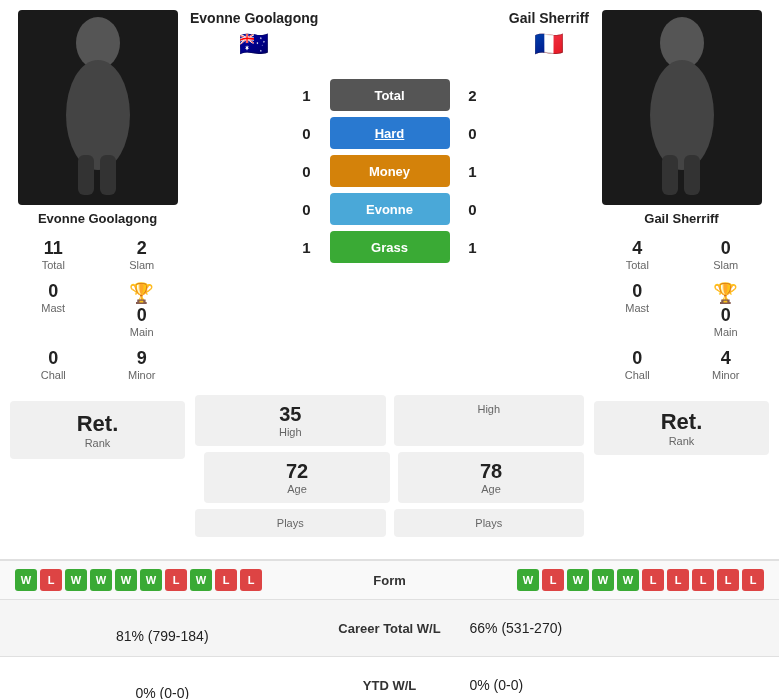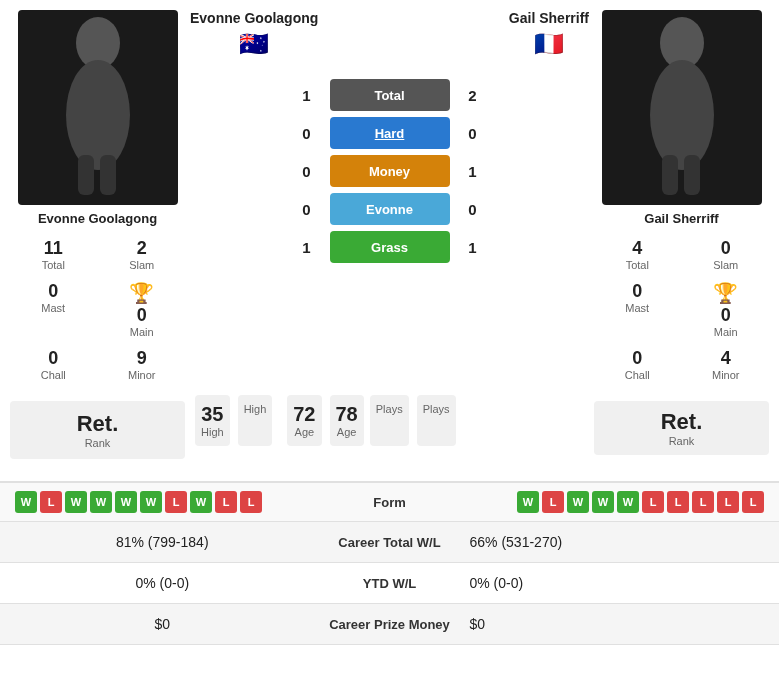--- a/index.html
+++ b/index.html
@@ -208,20 +208,21 @@
     }
     .stat-row:nth-child(odd) {
       background: #fff;
     }
 
     .stat-row-left {
       flex: 1;
       text-align: center;
       font-size: 14px;
       color: #222;
+      margin-top: 16px;
     }
 
     .stat-row-center {
       width: 160px;
       text-align: center;
       font-weight: bold;
       font-size: 13px;
       color: #333;
       flex-shrink: 0;
     }
@@ -445,21 +446,21 @@
 
   <div style="display:flex; gap:10px; margin-top:10px; align-items:flex-start;">
 
     <div style="width:175px; flex-shrink:0;">
       <div class="rank-card">
         <div class="rank-value">Ret.</div>
         <div class="rank-label">Rank</div>
       </div>
     </div>
 
-    <div style="flex:1; display:flex; flex-direction:row; gap:6px;">
+    <div style="flex:1; display:flex; flex-direction:column; gap:6px;">
       <div style="display:flex; gap:8px; justify-content:center;">
         <div class="center-block">
           <div class="cb-value">35</div>
           <div class="cb-label">High</div>
         </div>
         <div class="center-block">
           <div class="cb-label" style="font-size:11px; color:#666;">High</div>
         </div>
       </div>
       <div style="display:flex; gap:8px; justify-content:center;padding-left:9px;">

